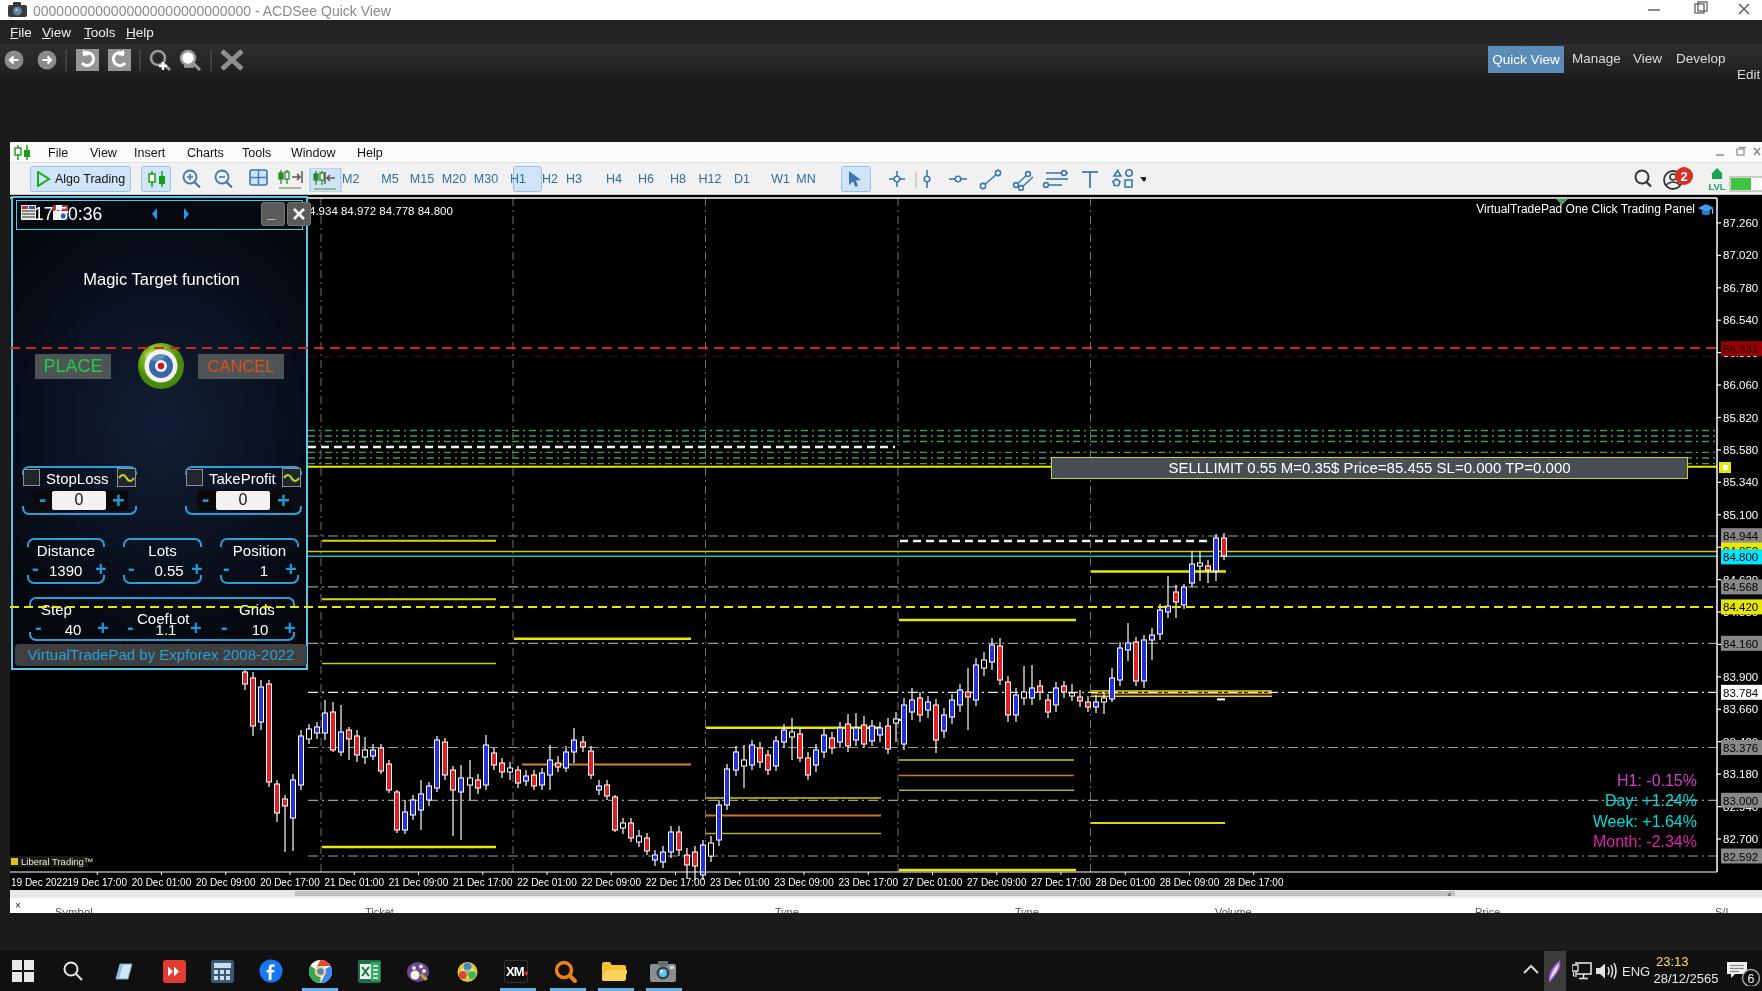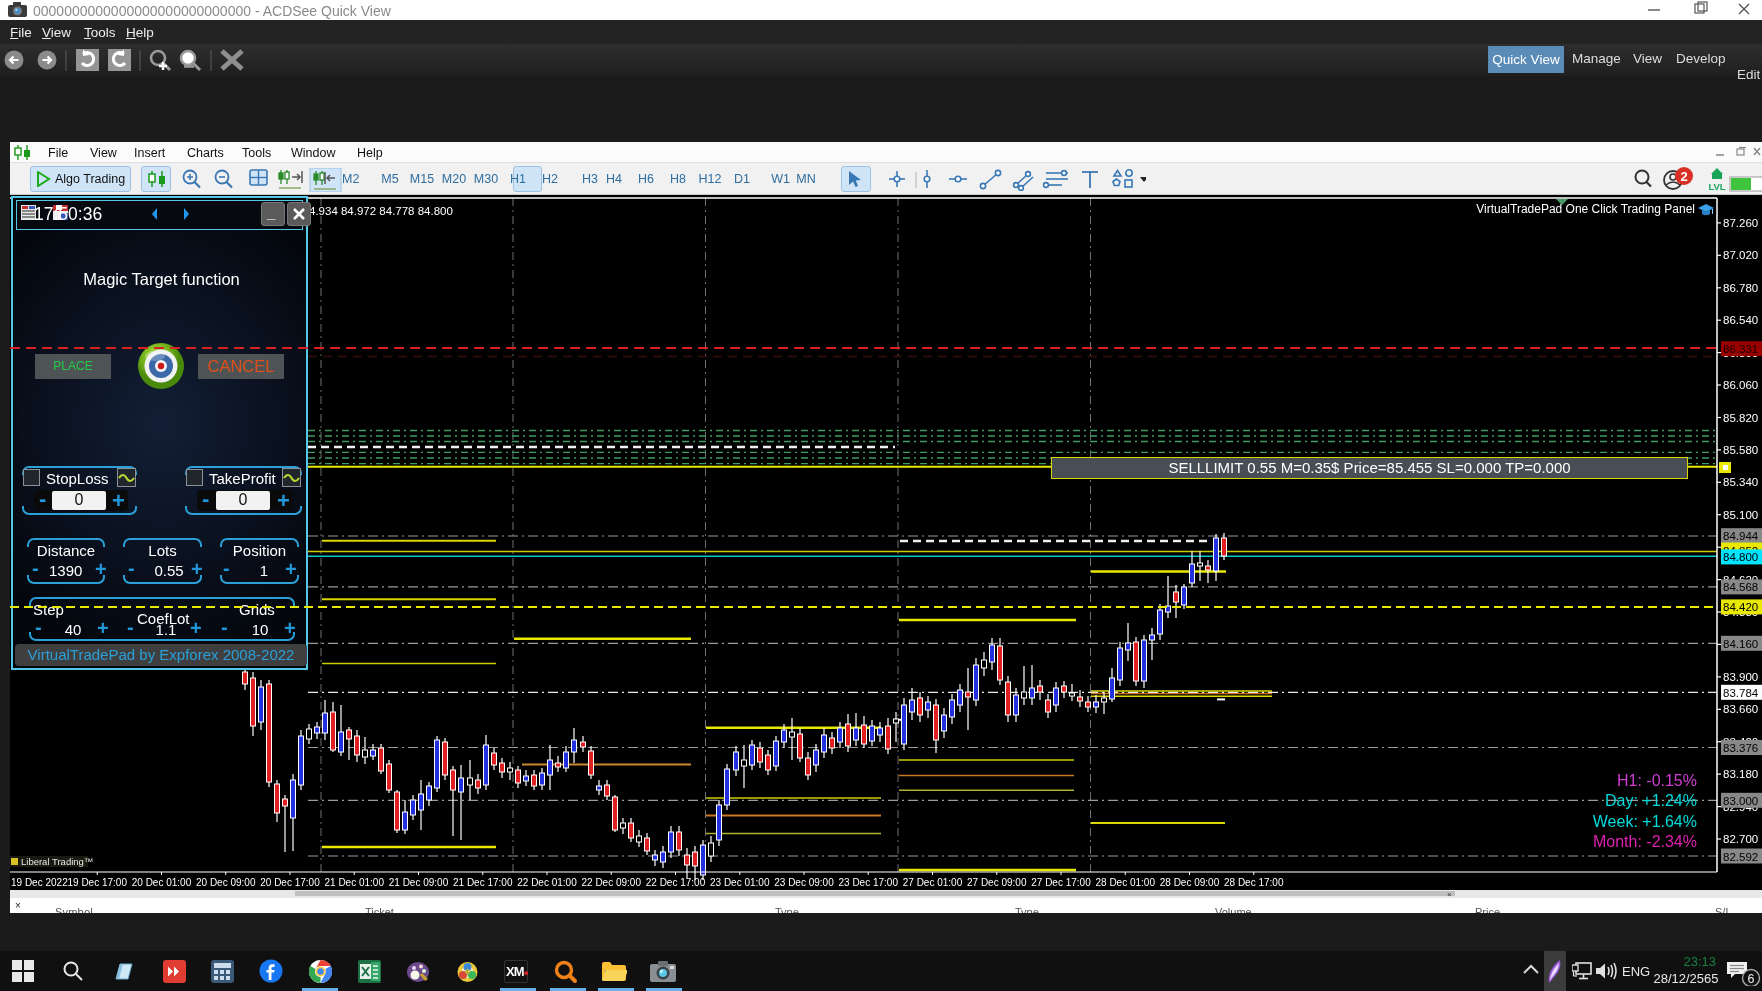--- a/index.html
+++ b/index.html
@@ -131,21 +131,21 @@
  </svg>
  <div class="abs" style="left:503px;top:3px;width:29px;height:26px;background:#cfe5f7;border:1px solid #9cc3e5;border-radius:3px"></div>
  <div class="abs f" style="left:332px;top:0;height:32px;font-size:12.5px;color:#2e6da0">
   <span style="width:32px;text-align:left">M2</span>
       <span style="width:32px;text-align:center">M5</span>
       <span style="width:32px;text-align:center">M15</span>
       <span style="width:32px;text-align:center">M20</span>
       <span style="width:32px;text-align:center">M30</span>
       <span style="width:32px;text-align:center">H1</span>
       <span style="width:32px;text-align:center">H2</span>
-      <span style="width:32px;text-align:right">H3</span>
+      <span style="width:32px;text-align:left">H3</span>
       <span style="width:32px;text-align:center">H4</span>
       <span style="width:32px;text-align:center">H6</span>
       <span style="width:32px;text-align:center">H8</span>
       <span style="width:32px;text-align:center">H12</span>
       <span style="width:32px;text-align:center">D1</span>
       <span style="width:32px;text-align:right">W1</span>
       <span style="width:32px;text-align:center">MN</span>
  </div>
  <div class="abs" style="left:831px;top:3px;width:30px;height:26px;background:#cfe5f7;border:1px solid #9cc3e5;border-radius:3px"></div>
  <svg class="abs" style="left:836px;top:6px" width="300" height="22" fill="none" stroke="#3a78b5">
@@ -671,21 +671,21 @@
   <div class="abs" style="left:244px;top:1px;width:24px;height:24px;background:#5a5a5a;border-radius:3px;border:1px solid #777"></div>
   <div class="abs" style="left:250px;top:3px;color:#fff;font-size:15px;font-weight:bold">_</div>
   <div class="abs" style="left:270px;top:1px;width:24px;height:24px;background:#5a5a5a;border-radius:3px;border:1px solid #777"></div>
   <svg class="abs" style="left:275px;top:6px" width="14" height="14">
         <path d="M2 2 L12 12 M12 2 L2 12" stroke="#fff" stroke-width="2.6"></path>
       </svg>
  </div>
 
  <div class="abs" style="left:0;top:72px;width:297px;text-align:center;font-size:16.5px;color:#fff">Magic Target function</div>
 
- <div class="abs" style="left:22px;top:156px;width:76px;height:25px;background:#4e5356;color:#22cc44;font-size:12px;text-align:center;line-height:25px">PLACE</div>
+ <div class="abs" style="left:22px;top:156px;width:76px;height:25px;background:#4e5356;color:#22cc44;font-size:18px;text-align:center;line-height:25px">PLACE</div>
  <div class="abs" style="left:185px;top:156px;width:86px;height:25px;background:#4e5356;color:#e05018;font-size:16.5px;text-align:center;line-height:25px">CANCEL</div>
  <svg class="abs" style="left:124px;top:144px" width="48" height="48">
   <defs>
         <radialGradient id="tg" cx="40%" cy="30%">
           <stop offset="0%" stop-color="#c8ee5a"></stop>
           <stop offset="55%" stop-color="#7ab820"></stop>
           <stop offset="100%" stop-color="#4a8a0a"></stop>
         </radialGradient>
       </defs>
   <circle cx="24" cy="24" r="23" fill="url(#tg)"></circle>
@@ -736,21 +736,21 @@
  <div class="abs" style="left:82px;top:360px;color:#2196d8;font-size:20px;font-weight:bold">+</div>
  <div class="abs" style="left:115px;top:359px;color:#2196d8;font-size:20px;font-weight:bold">-</div>
  <div class="abs" style="left:133px;top:364px;width:46px;text-align:center;font-size:15px;color:#fff">0.55</div>
  <div class="abs" style="left:178px;top:360px;color:#2196d8;font-size:20px;font-weight:bold">+</div>
  <div class="abs" style="left:210px;top:359px;color:#2196d8;font-size:20px;font-weight:bold">-</div>
  <div class="abs" style="left:228px;top:364px;width:46px;text-align:center;font-size:15px;color:#fff">1</div>
  <div class="abs" style="left:272px;top:360px;color:#2196d8;font-size:20px;font-weight:bold">+</div>
 
  <div class="brkt" style="left:16px;top:399px;width:266px"></div>
  <div class="brkb" style="left:16px;top:434px;width:266px"></div>
- <div class="abs" style="left:20px;top:403px;font-size:15px;color:#fff">Step</div>
+ <div class="abs" style="left:28px;top:403px;font-size:15px;color:#fff">Step</div>
  <div class="abs" style="left:124px;top:412px;font-size:15px;color:#fff">CoefLot</div>
  <div class="abs" style="left:226px;top:403px;font-size:15px;color:#fff">Grids</div>
  <div class="abs" style="left:22px;top:418px;color:#2196d8;font-size:20px;font-weight:bold">-</div>
  <div class="abs" style="left:40px;top:423px;width:40px;text-align:center;font-size:15px;color:#fff">40</div>
  <div class="abs" style="left:84px;top:419px;color:#2196d8;font-size:20px;font-weight:bold">+</div>
  <div class="abs" style="left:114px;top:418px;color:#2196d8;font-size:20px;font-weight:bold">-</div>
  <div class="abs" style="left:133px;top:423px;width:40px;text-align:center;font-size:15px;color:#fff">1.1</div>
  <div class="abs" style="left:177px;top:419px;color:#2196d8;font-size:20px;font-weight:bold">+</div>
  <div class="abs" style="left:208px;top:418px;color:#2196d8;font-size:20px;font-weight:bold">-</div>
  <div class="abs" style="left:227px;top:423px;width:40px;text-align:center;font-size:15px;color:#fff">10</div>
@@ -873,21 +873,21 @@
       <line x1="7" y1="16.5" x2="16" y2="16.5" stroke="#e0e0e0" stroke-width="1.6"></line>
       <rect x="0" y="3" width="6" height="6" fill="#101010" stroke="#e0e0e0" stroke-width="1.4"></rect>
       <line x1="1.5" y1="10" x2="1.5" y2="14" stroke="#e0e0e0" stroke-width="1.2"></line>
       <line x1="1.5" y1="14" x2="5" y2="14" stroke="#e0e0e0" stroke-width="1.2"></line>
     </svg>
  <svg class="abs" style="left:1596px;top:11px" width="22" height="18">
       <path d="M0 6 L4 6 L9 1.5 L9 16.5 L4 12 L0 12 Z" fill="#e0e0e0"></path>
       <path d="M12 5 Q14 9 12 13 M15 3 Q18 9 15 15 M18 1 Q22 9 18 17" stroke="#e0e0e0" stroke-width="1.6" fill="none"></path>
     </svg>
  <div class="abs" style="left:1622px;top:13px;color:#e8e8e8;font-size:13px">ENG</div>
- <div class="abs" style="left:1656px;top:3px;width:60px;color:#15803d;font-size:13px;text-align:right">23:13</div>
+ <div class="abs" style="left:1656px;top:3px;width:60px;color:#fde047;font-size:13px;text-align:left">23:13</div>
  <div class="abs" style="left:1646px;top:20px;width:80px;color:#e8e8e8;font-size:13px;text-align:center">28/12/2565</div>
  <svg class="abs" style="left:1727px;top:9px" width="34" height="26">
   <path d="M0 2 L20 2 L20 14 L8 14 L4 18 L4 14 L0 14 Z" fill="#f0f0f0"></path>
   <g stroke="#888" stroke-width="1.2">
         <line x1="3" y1="5.5" x2="17" y2="5.5"></line>
         <line x1="3" y1="8.5" x2="17" y2="8.5"></line>
         <line x1="3" y1="11.5" x2="12" y2="11.5"></line>
       </g>
   <circle cx="24" cy="18" r="8.5" fill="#101010" stroke="#aaa" stroke-width="1.4"></circle>
       <text x="24" y="22.5" font-size="12.5" fill="#eee" text-anchor="middle">6</text>

